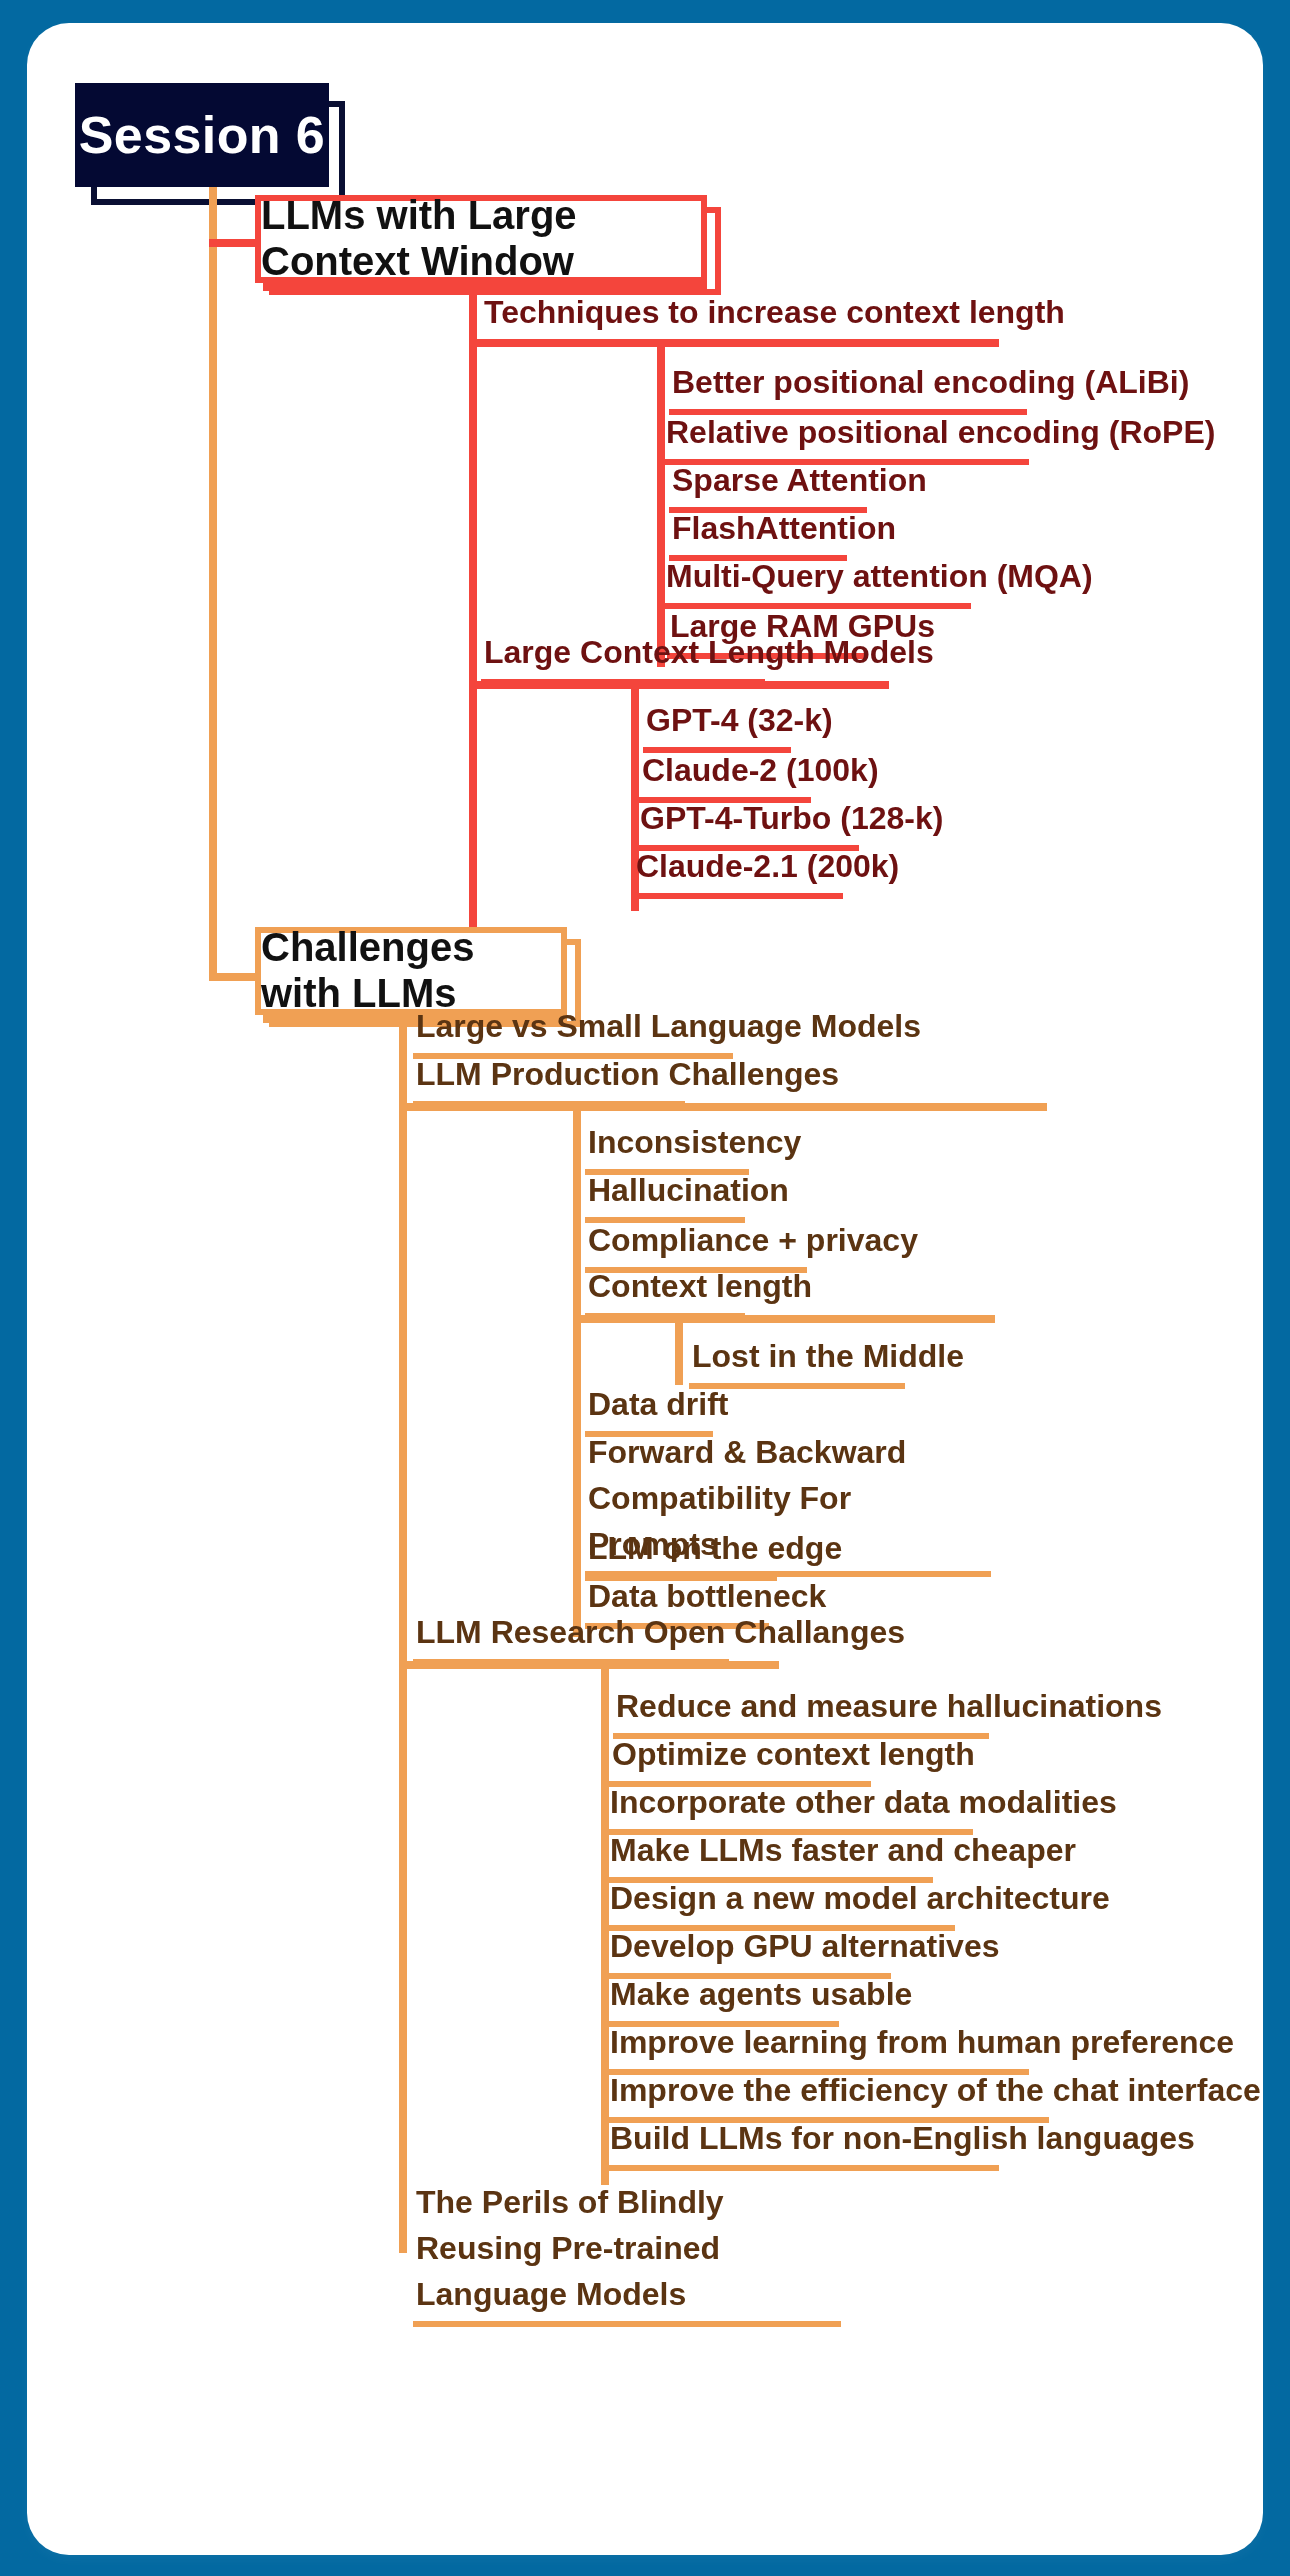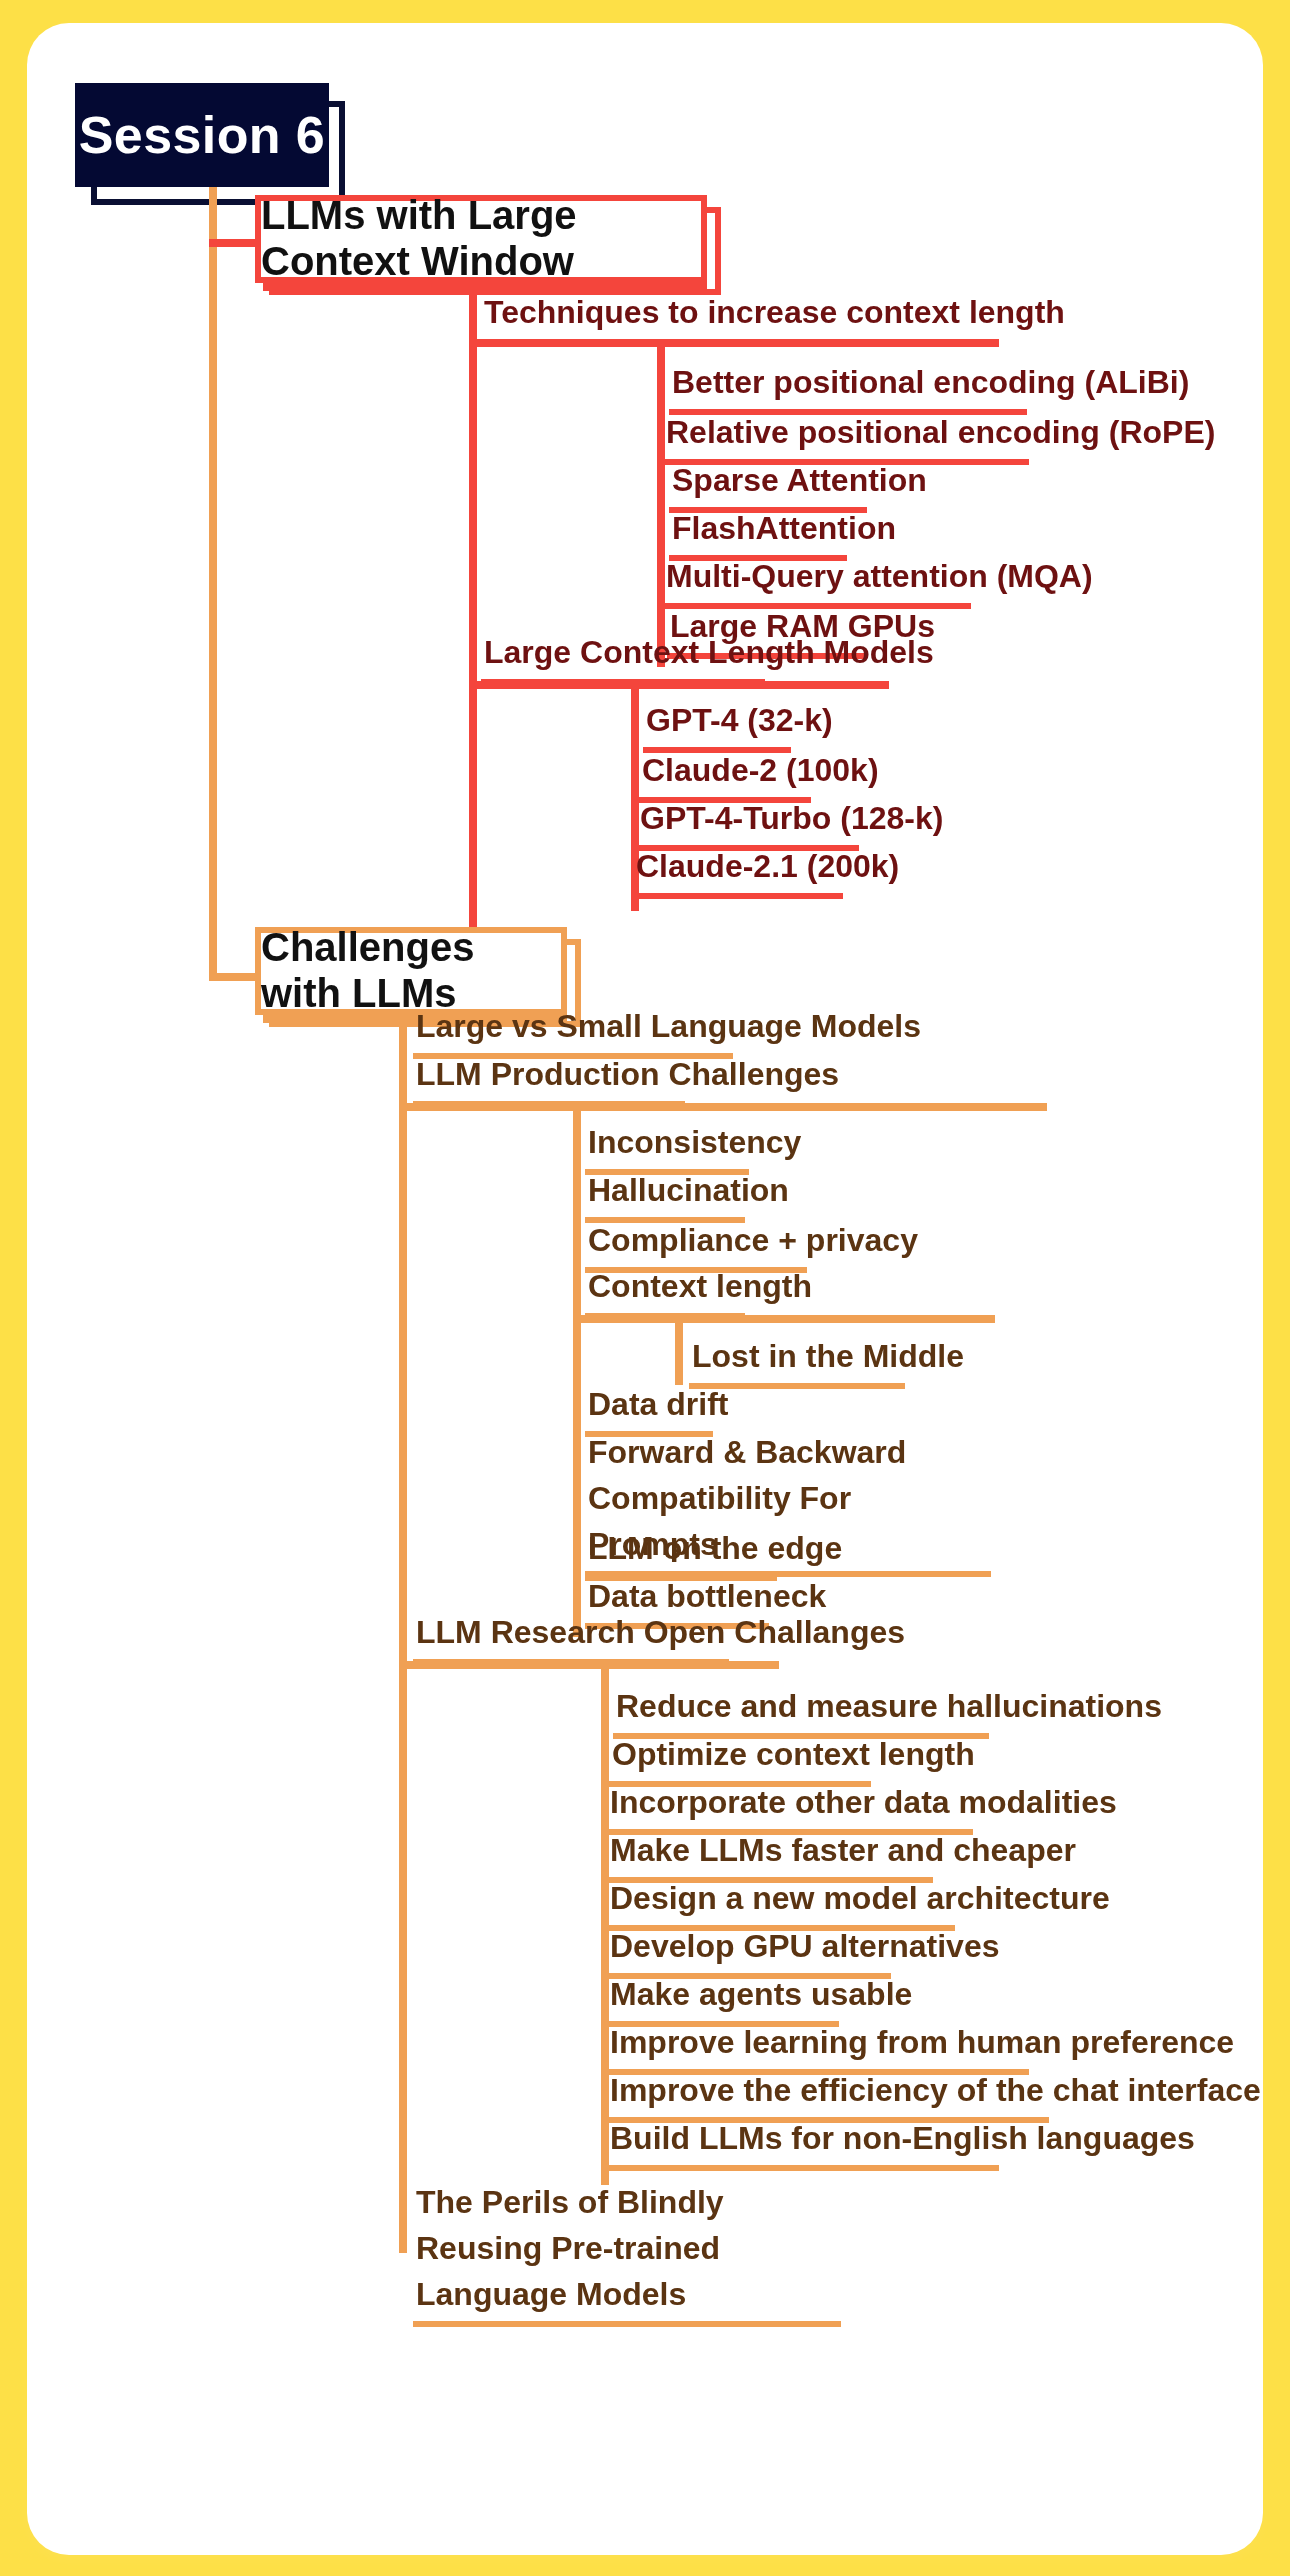--- a/index.html
+++ b/index.html
@@ -9,21 +9,21 @@
     background: #000000;
     width: 1290px;
     font-family: "Liberation Sans", sans-serif;
   }
   body { width: 1290px; height: 2576px; overflow: hidden; }
 
   #canvas {
     position: relative;
     width: 1290px;
     height: 2576px;
-    background: #fde047;
+    background: #0369a1;
   }
 
   
   #card {
     position: absolute;
     left: 27px; top: 23px;
     width: 1236px; height: 2532px;
     background: #ffffff;
     border-radius: 42px;
     box-shadow: 0 4.5px 12px rgba(255,255,255,0.04);

